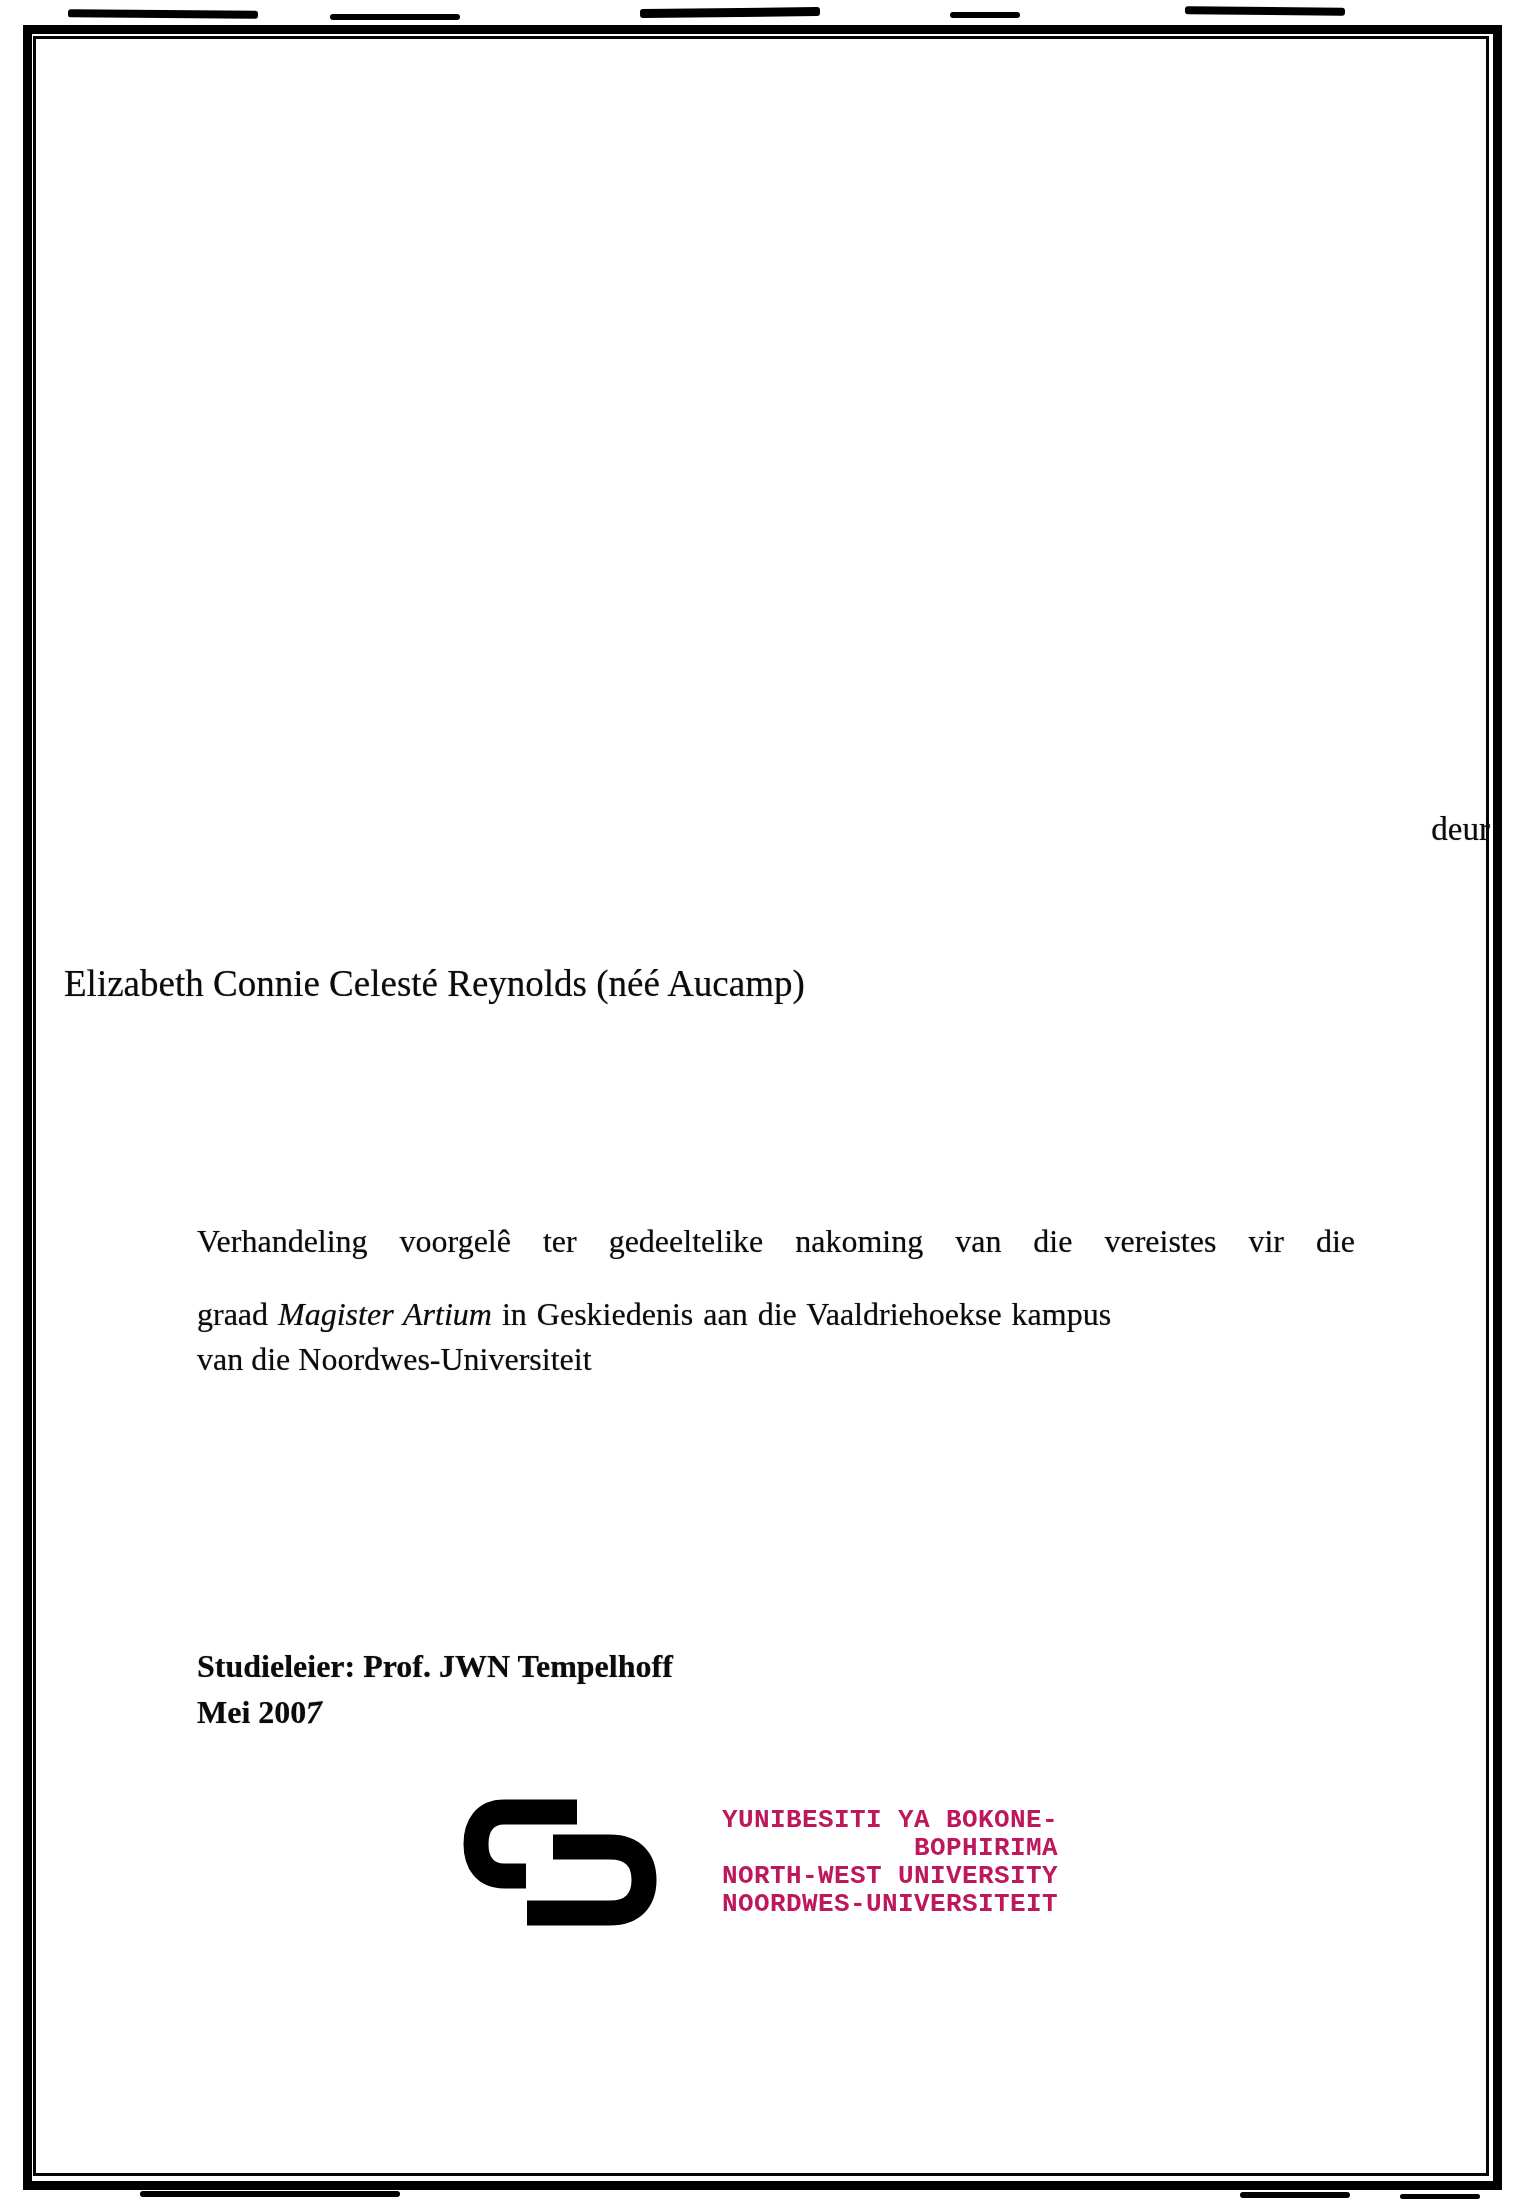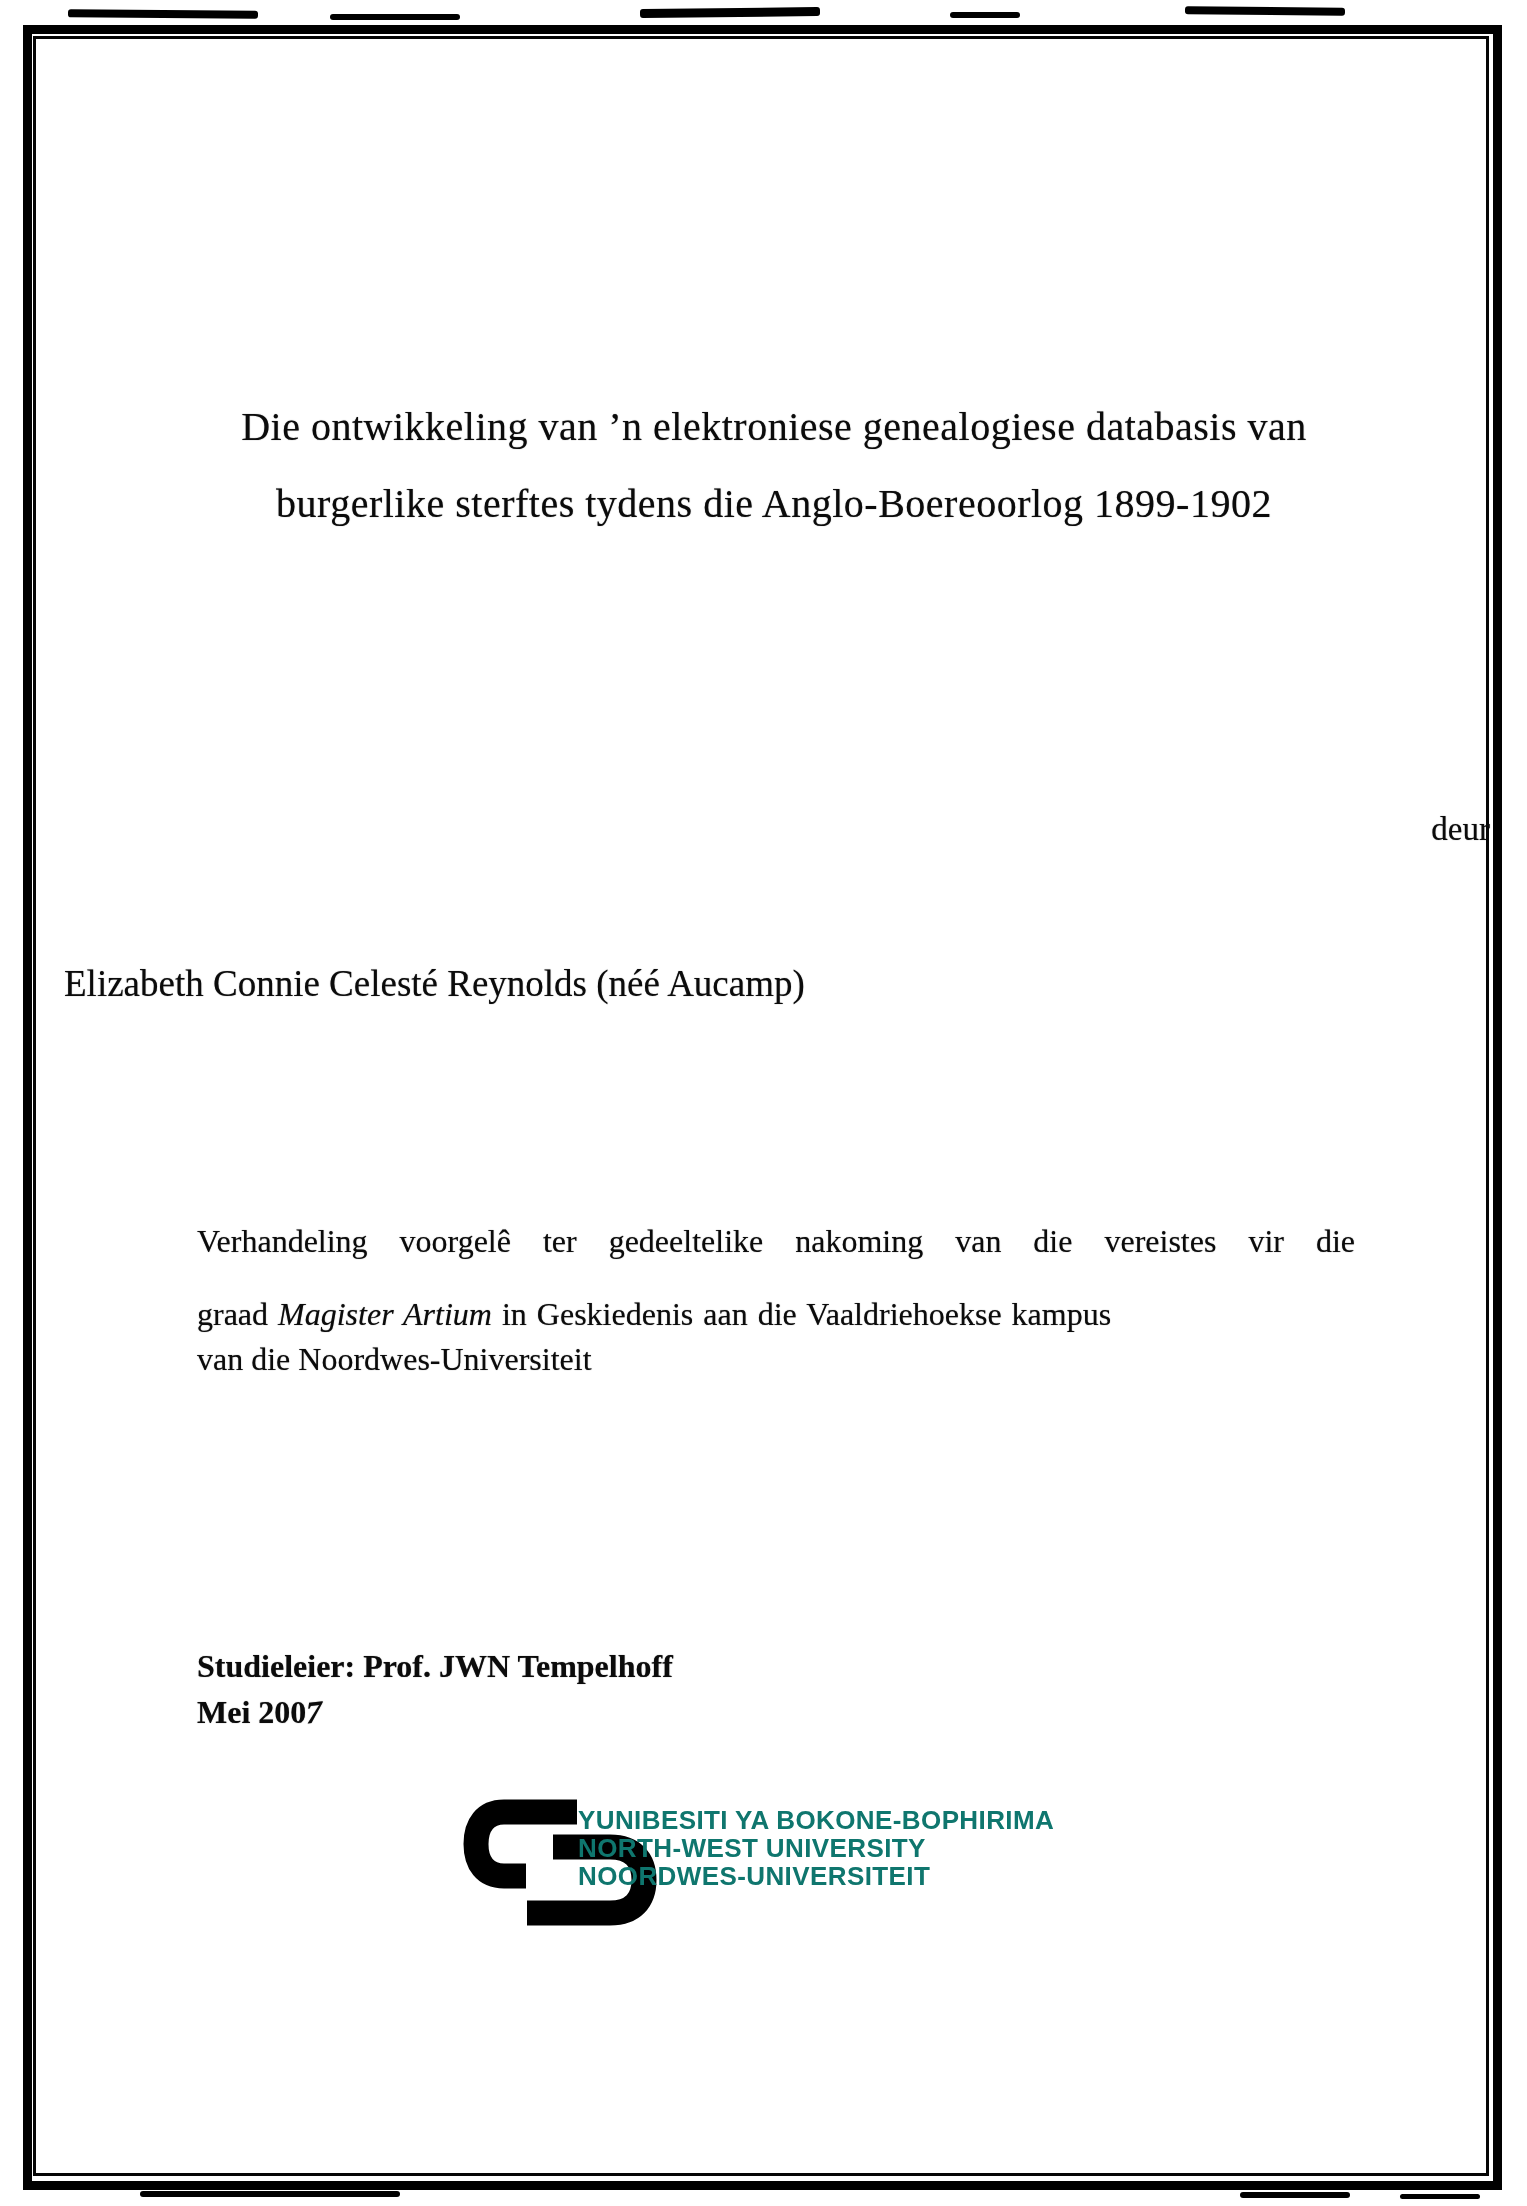--- a/index.html
+++ b/index.html
@@ -58,46 +58,42 @@
   .statement i{font-style:italic;}
   .supervisor{
     position:absolute;left:197px;top:1643px;width:900px;
     font-size:32px;line-height:46px;font-weight:bold;
   }
   .date-line .digit7{display:inline-block;transform:skewX(-14deg) rotate(-6deg);}
 
   .logo-mark{position:absolute;left:462px;top:1798px;width:196px;height:132px;overflow:visible;}
   .logo-text{
     position:absolute;left:578px;top:1806px;width:480px;
-    font-family:Liberation Sans, sans-serif;font-weight:700;
+    font-family:Liberation Mono, monospace;font-weight:700;
     font-size:26px;line-height:28px;letter-spacing:.4px;
-    color:#0f766e;
+    text-align:right;color:#be185d;
   }
 </style>
 </head>
 <body>
 
 <div class="page">
 
   <div class="frame-outer"></div>
   <div class="frame-inner"></div>
 
   <div class="smudge s1"></div>
   <div class="smudge s2"></div>
   <div class="smudge s3"></div>
   <div class="smudge s4"></div>
   <div class="smudge s5"></div>
   <div class="smudge b1"></div>
   <div class="smudge b2"></div>
   <div class="smudge b3"></div>
 
-  <div class="title inktext">
-    <div>Die ontwikkeling van ’n elektroniese genealogiese databasis van</div>
-    <div>burgerlike sterftes tydens die Anglo-Boereoorlog 1899-1902</div>
-  </div>
 
   <div class="byline inktext">deur</div>
 
   <div class="author inktext">Elizabeth Connie Celesté Reynolds (néé Aucamp)</div>
 
   <div class="statement inktext">
     <div class="just">Verhandeling voorgelê ter gedeeltelike nakoming van die vereistes vir die</div>
     <div class="l2"><span>graad </span><i>Magister Artium</i><span> in Geskiedenis aan die Vaaldriehoekse kampus</span></div>
     <div>van die Noordwes-Universiteit</div>
   </div>

